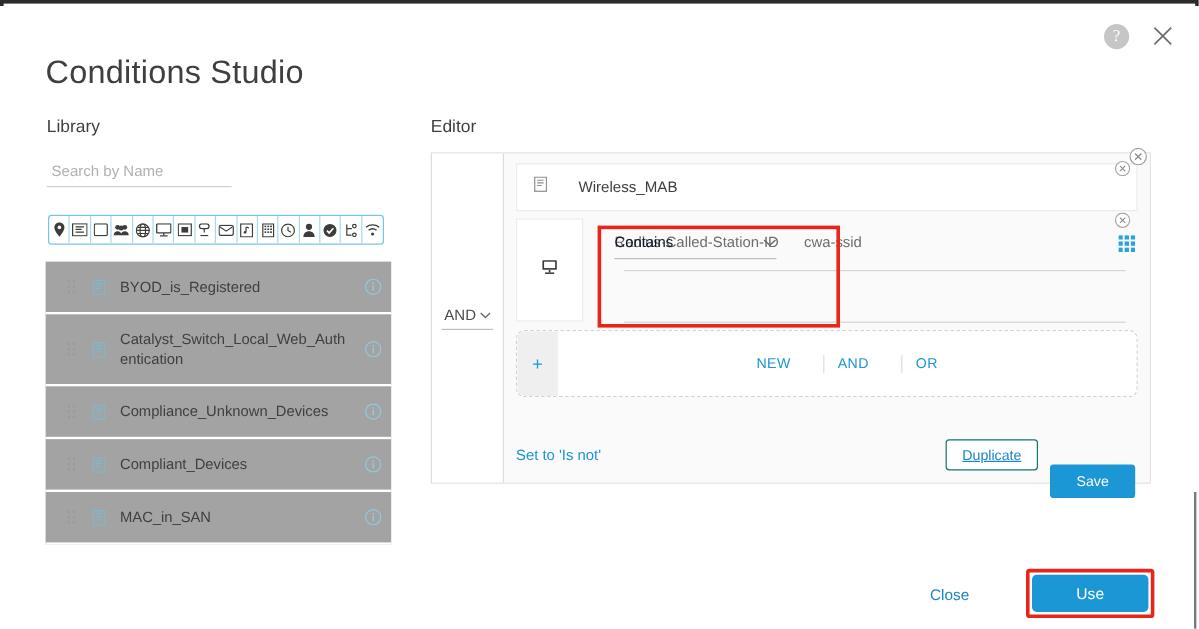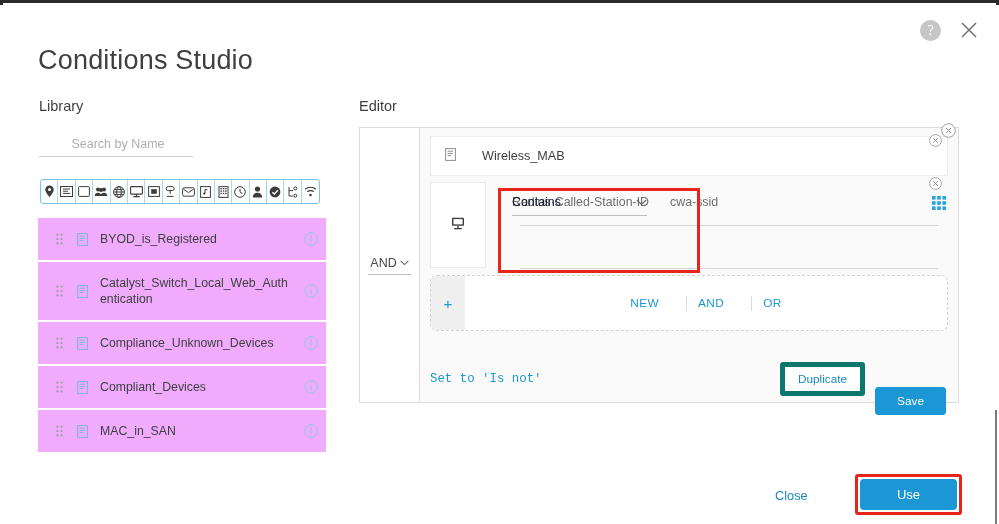--- a/index.html
+++ b/index.html
@@ -32,40 +32,40 @@
     letter-spacing:.2px;white-space:nowrap;
   }
 
   
   .lib-label{position:absolute;left:39px;top:98px;font-size:14.5px;color:#3f3f3f;}
   .editor-label{position:absolute;left:359px;top:98px;font-size:14.5px;color:#3f3f3f;}
 
   .search-wrap{position:absolute;left:39px;top:134px;width:150px;}
   .search-input{
     width:150px;border:none;border-bottom:1px solid #cfcfcf;outline:none;
-    font-size:12.5px;color:#000000;font-family:inherit;padding:0 0 5px 4px;background:transparent;text-align:center;
+    font-size:12.5px;color:#000000;font-family:inherit;padding:0 0 5px 4px;background:transparent;
   }
   .search-input::placeholder{color:#b0b0b0;}
 
   
   .icon-bar{
     position:absolute;left:40px;top:179px;height:23px;display:flex;
     border:1px solid #76c5e8;border-radius:3px;overflow:hidden;background:#fff;
   }
   .icon-cell{
     width:17.4px;height:100%;display:flex;align-items:center;justify-content:center;
     border-right:1px solid #a8d9ef;box-sizing:border-box;cursor:pointer;
   }
   .icon-cell:last-child{border-right:none;}
   .icon-cell svg{display:block;}
 
   
   .lib-list{position:absolute;left:38px;top:218px;width:288px;}
   .lib-item{
-    position:relative;background:#f0abfc;border-bottom:2px solid #fff;
+    position:relative;background:#a3a3a3;border-bottom:2px solid #fff;
     min-height:42px;display:flex;align-items:center;cursor:pointer;
   }
   .lib-item.tall{min-height:58px;}
   .grip{width:22px;display:flex;justify-content:center;flex:0 0 22px;margin-left:10px;}
   .grip svg{display:block;}
   .doc-ico{flex:0 0 20px;margin-left:2px;display:flex;justify-content:center;}
   .doc-ico svg{display:block;}
   .lib-name{
     flex:1;font-size:12.3px;color:#3f3f3f;padding:0 6px 0 8px;line-height:16px;
     word-break:break-all;
@@ -136,26 +136,26 @@
   .logic-btn{
     font-size:11.8px;color:#1a97d4;letter-spacing:.4px;padding:0 11px;cursor:pointer;
     border-left:1px solid #dcdcdc;line-height:15px;
   }
   .logic-btn:first-child{border-left:none;padding-left:11px;}
 
   .editor-footer{
     margin-top:11px;display:flex;align-items:center;justify-content:space-between;
     padding-right:2px;
   }
-  .isnot-link{font-size:12.4px;color:#1a97d4;cursor:pointer;font-family:Liberation Mono, monospace;}
+  .isnot-link{font-size:12.4px;color:#1a97d4;cursor:pointer;}
   .btn-group{display:flex;align-items:center;gap:10px;}
   .btn{
     font-size:11.8px;border-radius:3px;padding:5px 13px;cursor:pointer;line-height:14px;
   }
-  .btn-outline{background:#fff;border:5px solid #0f766e;color:#1a86c4;}
+  .btn-outline{background:#fff;border:1px solid #0f766e;color:#1a86c4;text-decoration:underline;}
   .btn-primary{background:#1a97d4;border:1px solid #1a97d4;color:#fff;padding:6px 21px;margin-top:45px;}
 
   
   .rm{
     position:absolute;width:13px;height:13px;cursor:pointer;
   }
   .rm svg{display:block;}
   .rm-outer{left:941px;top:123px;width:15px;height:15px;}
   .rm-cond{left:929px;top:134px;}
   .rm-row{left:929px;top:177px;}

